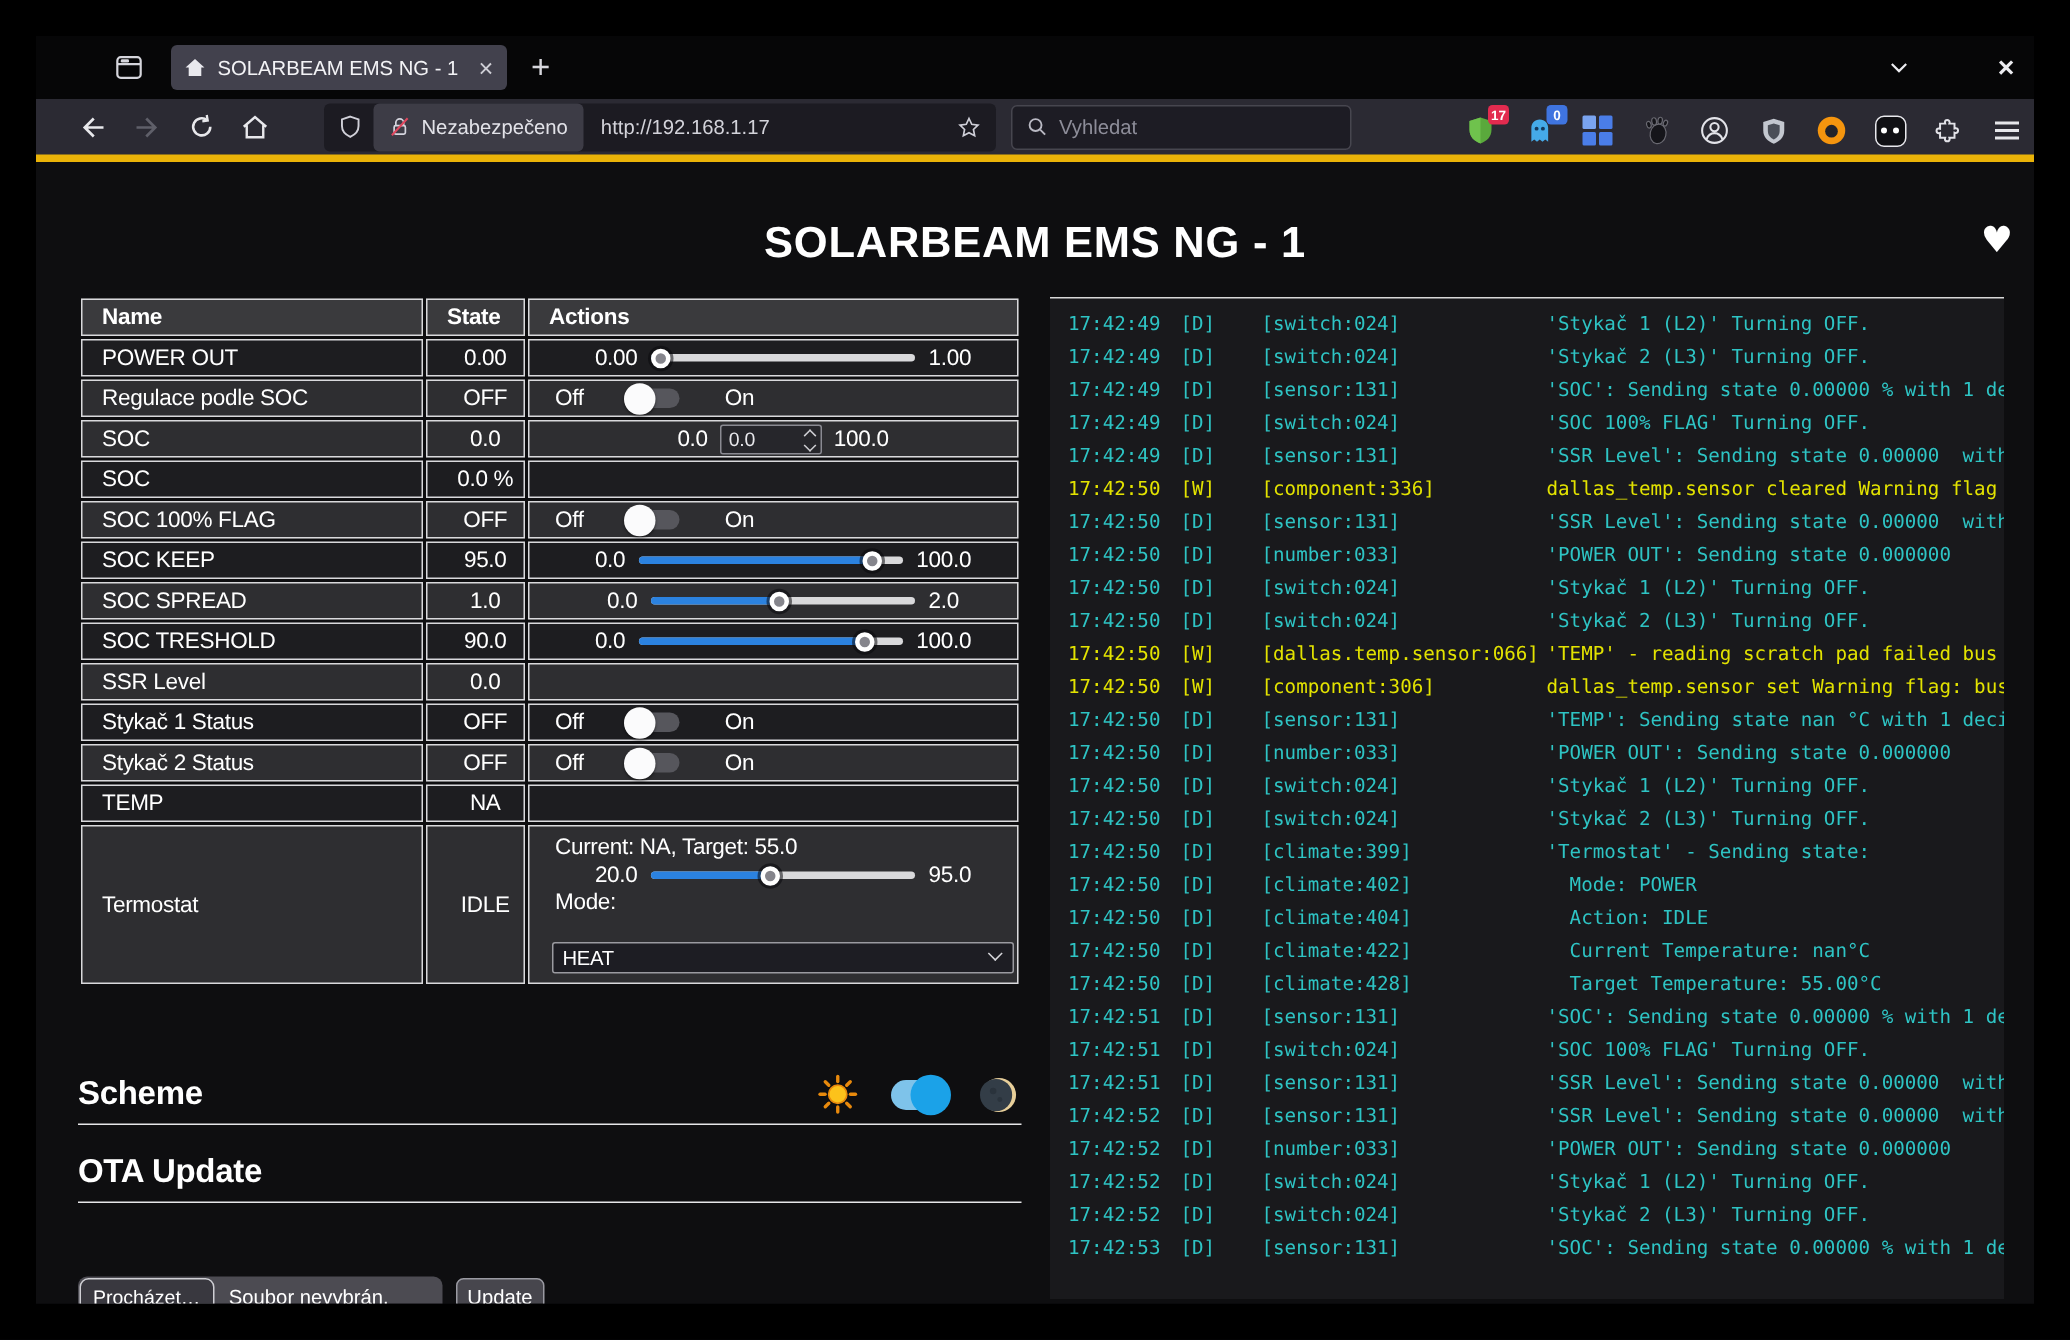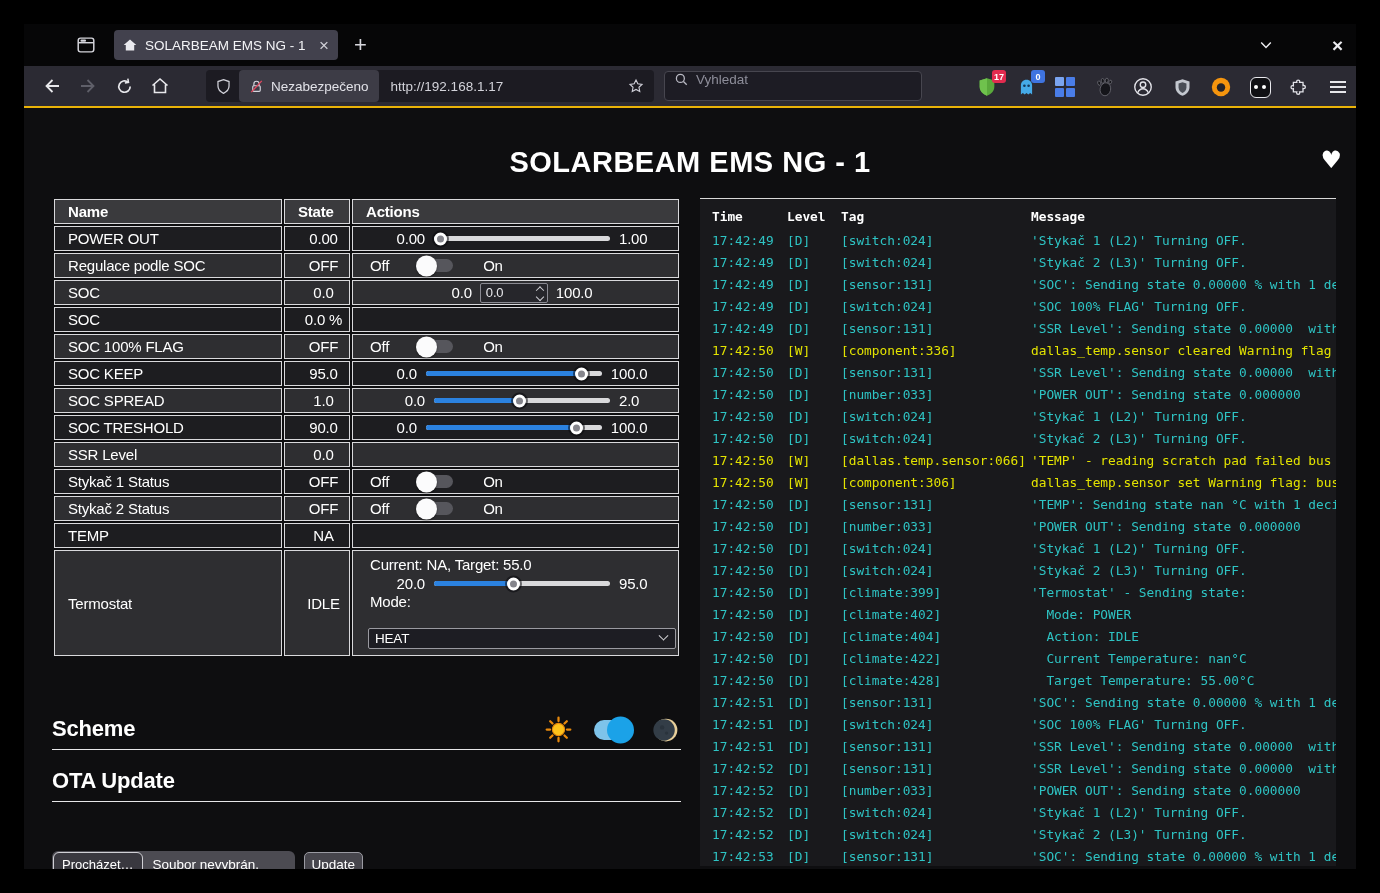--- a/index.html
+++ b/index.html
@@ -14,33 +14,33 @@
   .tab { margin-left:14px; width:224px; height:30px; background:#42414d; border-radius:4px;
          display:flex; align-items:center; gap:8px; padding:0 9px; }
   .tab-title { flex:1; color:#f3f3f6; font-size:13.5px; white-space:nowrap; overflow:hidden; }
   .tab-close { color:#cfcfd6; font-size:17px; line-height:1; cursor:default; }
   .newtab { color:#d6d6dc; font-size:22px; font-weight:400; margin-left:16px; line-height:1; }
   .ts-right { position:absolute; right:0; top:0; height:42px; display:flex; align-items:center; }
   .win-min { margin-right:52px; }
   .win-close { margin-right:13px; color:#ececf0; font-size:19px; font-weight:bold; line-height:1; }
 
   
-  .toolbar { height:42px; background:#2b2a33; display:flex; align-items:center; padding-left:14px;
-             border-bottom:2px solid #eab308; position:relative; }
+  .toolbar { height:42px; background:#2b2a33; display:flex; align-items:center; padding-left:24px;
+             border-bottom:5px solid #eab308; position:relative; }
   .navbtn { width:28px; height:28px; margin-right:8px; display:flex; align-items:center; justify-content:center; }
   .urlbar { margin-left:24px; width:448px; height:32px; background:#1c1b22; border-radius:4px;
             display:flex; align-items:center; }
   .urlbar .shield { margin:0 7px 0 9px; display:flex; }
   .sec-chip { height:32px; background:#3d3c46; border-radius:4px; display:flex; align-items:center;
               gap:7px; padding:0 10px; }
   .sec-chip span { color:#e2e2e8; font-size:13.5px; }
   .url-text { margin-left:12px; color:#d3d3da; font-size:13.5px; flex:1; white-space:nowrap; overflow:hidden; }
   .star { margin-right:10px; display:flex; }
-  .searchbar { margin-left:10px; width:258px; height:30px; background:#1d1c24; border:1px solid #47464f;
-               border-radius:4px; display:flex; padding:0 9px; gap:7px; }
+  .searchbar { margin-left:10px; width:227px; height:30px; background:#1d1c24; border:1px solid #47464f;
+               border-radius:4px; display:flex; align-items:center; padding:0 9px; gap:7px; }
   .search-ph { color:#8d8d99; font-size:13.5px; }
   .ext-area { position:absolute; right:6px; top:0; height:42px; display:flex; align-items:center; gap:15px; }
   .ext { position:relative; width:24px; height:24px; display:flex; align-items:center; justify-content:center; }
   .badge { position:absolute; top:-5px; right:-7px; min-width:14px; height:13px; border-radius:3px;
            color:#fff; font-size:9px; font-weight:bold; display:flex; align-items:center; justify-content:center;
            padding:0 2px; }
   .badge.red { background:#e22b4f; }
   .badge.blue { background:#3f74e0; }
   .grid-ico { width:20px; height:20px; display:grid; grid-template-columns:9px 9px; grid-template-rows:9px 9px; gap:2px; }
   .grid-ico div { background:#4a7de8; border-radius:1px; }
@@ -507,26 +507,20 @@
 
     <div class="ota-row" style="top:699px">
       <span class="filebox">
         <span class="browse-btn">Procházet…</span>
         <span class="file-label">Soubor nevybrán.</span>
       </span>
       <span class="update-btn">Update</span>
     </div>
 
     <div class="log">
-      <div class="log-line log-head">
-        <span>Time</span>
-        <span>Level</span>
-        <span>Tag</span>
-        <span>Message</span>
-      </div>
       <div id="log-rows">
           <div class="log-line debug"><span>17:42:49</span><span>[D]</span><span>[switch:024]</span><span>'Stykač 1 (L2)' Turning OFF.</span></div>
           <div class="log-line debug"><span>17:42:49</span><span>[D]</span><span>[switch:024]</span><span>'Stykač 2 (L3)' Turning OFF.</span></div>
           <div class="log-line debug"><span>17:42:49</span><span>[D]</span><span>[sensor:131]</span><span>'SOC': Sending state 0.00000 % with 1 deci</span></div>
           <div class="log-line debug"><span>17:42:49</span><span>[D]</span><span>[switch:024]</span><span>'SOC 100% FLAG' Turning OFF.</span></div>
           <div class="log-line debug"><span>17:42:49</span><span>[D]</span><span>[sensor:131]</span><span>'SSR Level': Sending state 0.00000  with 1</span></div>
           <div class="log-line warn"><span>17:42:50</span><span>[W]</span><span>[component:336]</span><span>dallas_temp.sensor cleared Warning flag</span></div>
           <div class="log-line debug"><span>17:42:50</span><span>[D]</span><span>[sensor:131]</span><span>'SSR Level': Sending state 0.00000  with 1</span></div>
           <div class="log-line debug"><span>17:42:50</span><span>[D]</span><span>[number:033]</span><span>'POWER OUT': Sending state 0.000000</span></div>
           <div class="log-line debug"><span>17:42:50</span><span>[D]</span><span>[switch:024]</span><span>'Stykač 1 (L2)' Turning OFF.</span></div>

